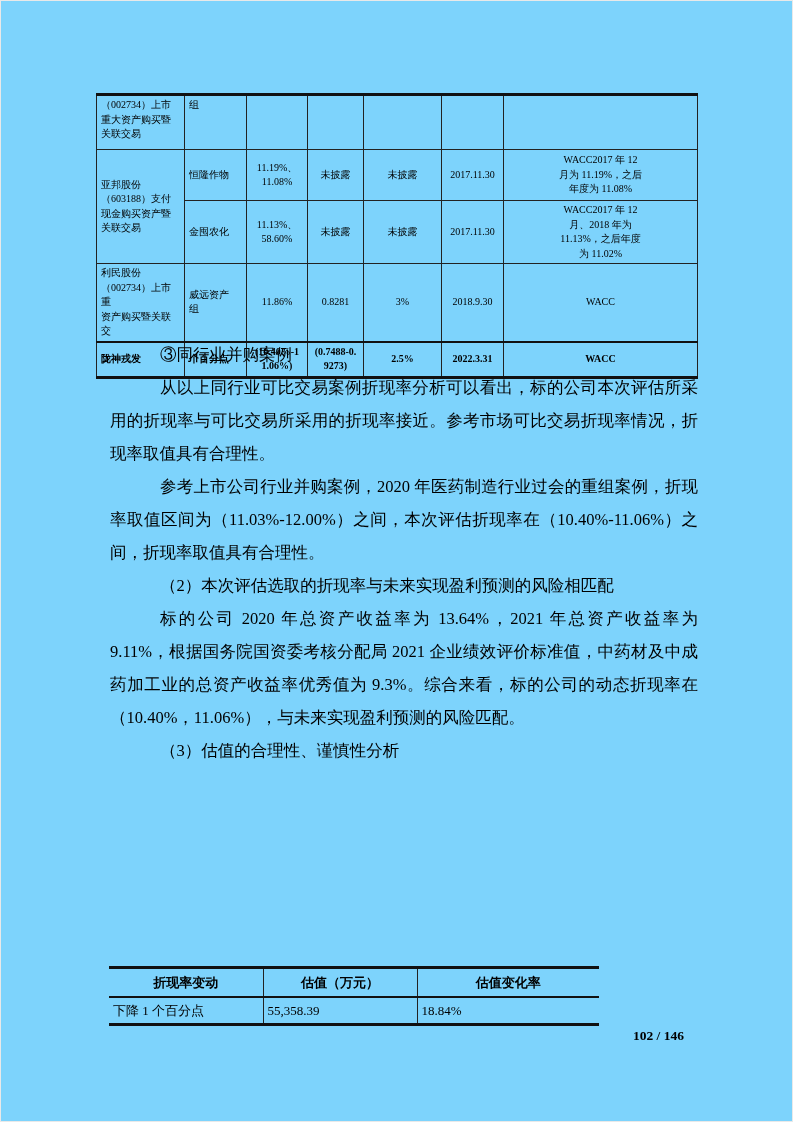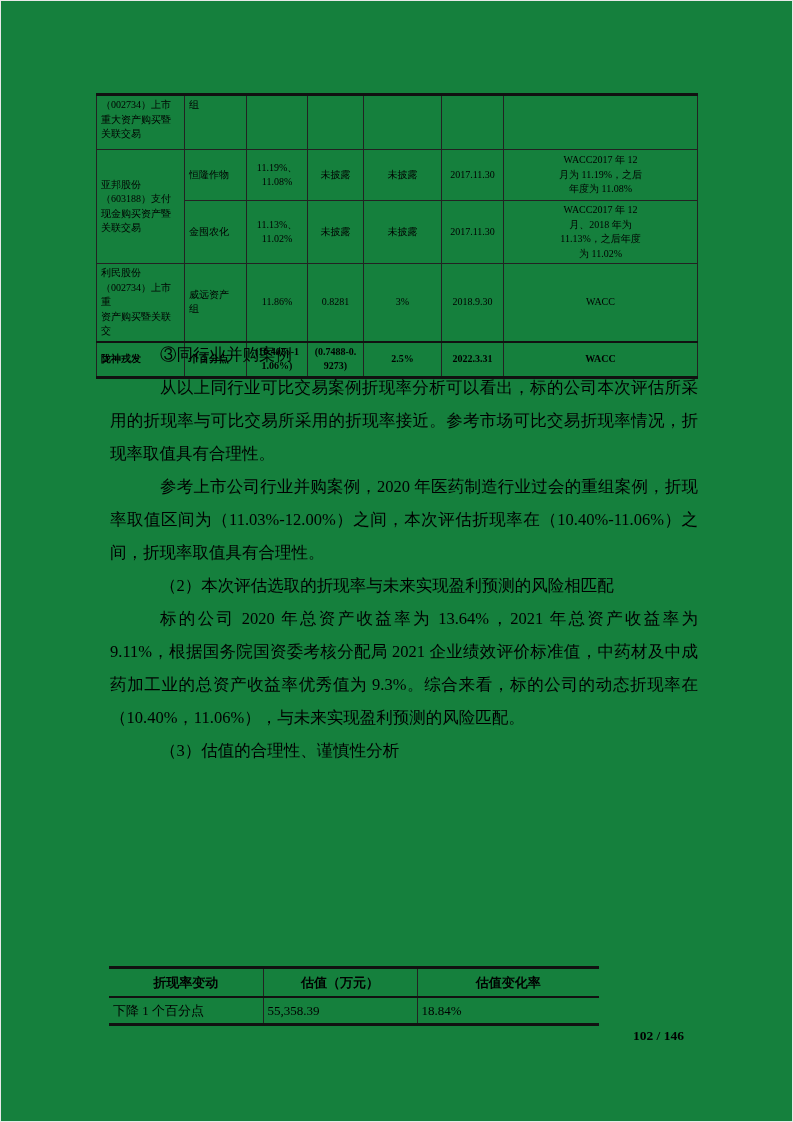--- a/index.html
+++ b/index.html
@@ -1,17 +1,17 @@
 <!DOCTYPE html>
 <html><head>
 <meta charset="utf-8">
 <style>
   html,body{margin:0;padding:0;background:#ffffff;}
   .page{
-    position:relative;width:793px;height:1122px;background:#15803d;
+    position:relative;width:793px;height:1122px;background:#7dd3fc;
     font-family:"Liberation Serif","DejaVu Serif",serif;color:#000;
     overflow:hidden;box-shadow:inset 0 0 0 1px #e9e9e9;
   }
   
   table.t1{
     position:absolute;left:96px;top:93px;width:601px;
     border-collapse:collapse;table-layout:fixed;
     border-top:3px solid #111;border-bottom:3px solid #111;
     font-size:10px;line-height:14.5px;
   }
@@ -90,21 +90,21 @@
         <td class="c">未披露</td>
         <td class="c">未披露</td>
         <td class="c">2017.11.30</td>
         <td class="c">WACC2017 年 12
 月为 11.19%，之后
 年度为 11.08%</td>
       </tr>
       <tr class="rC">
         <td class="l">金囤农化</td>
         <td class="c">11.13%、
-11.02%</td>
+58.60%</td>
         <td class="c">未披露</td>
         <td class="c">未披露</td>
         <td class="c">2017.11.30</td>
         <td class="c">WACC2017 年 12
 月、2018 年为
 11.13%，之后年度
 为 11.02%</td>
       </tr>
       <tr class="rD">
         <td class="l">利民股份

